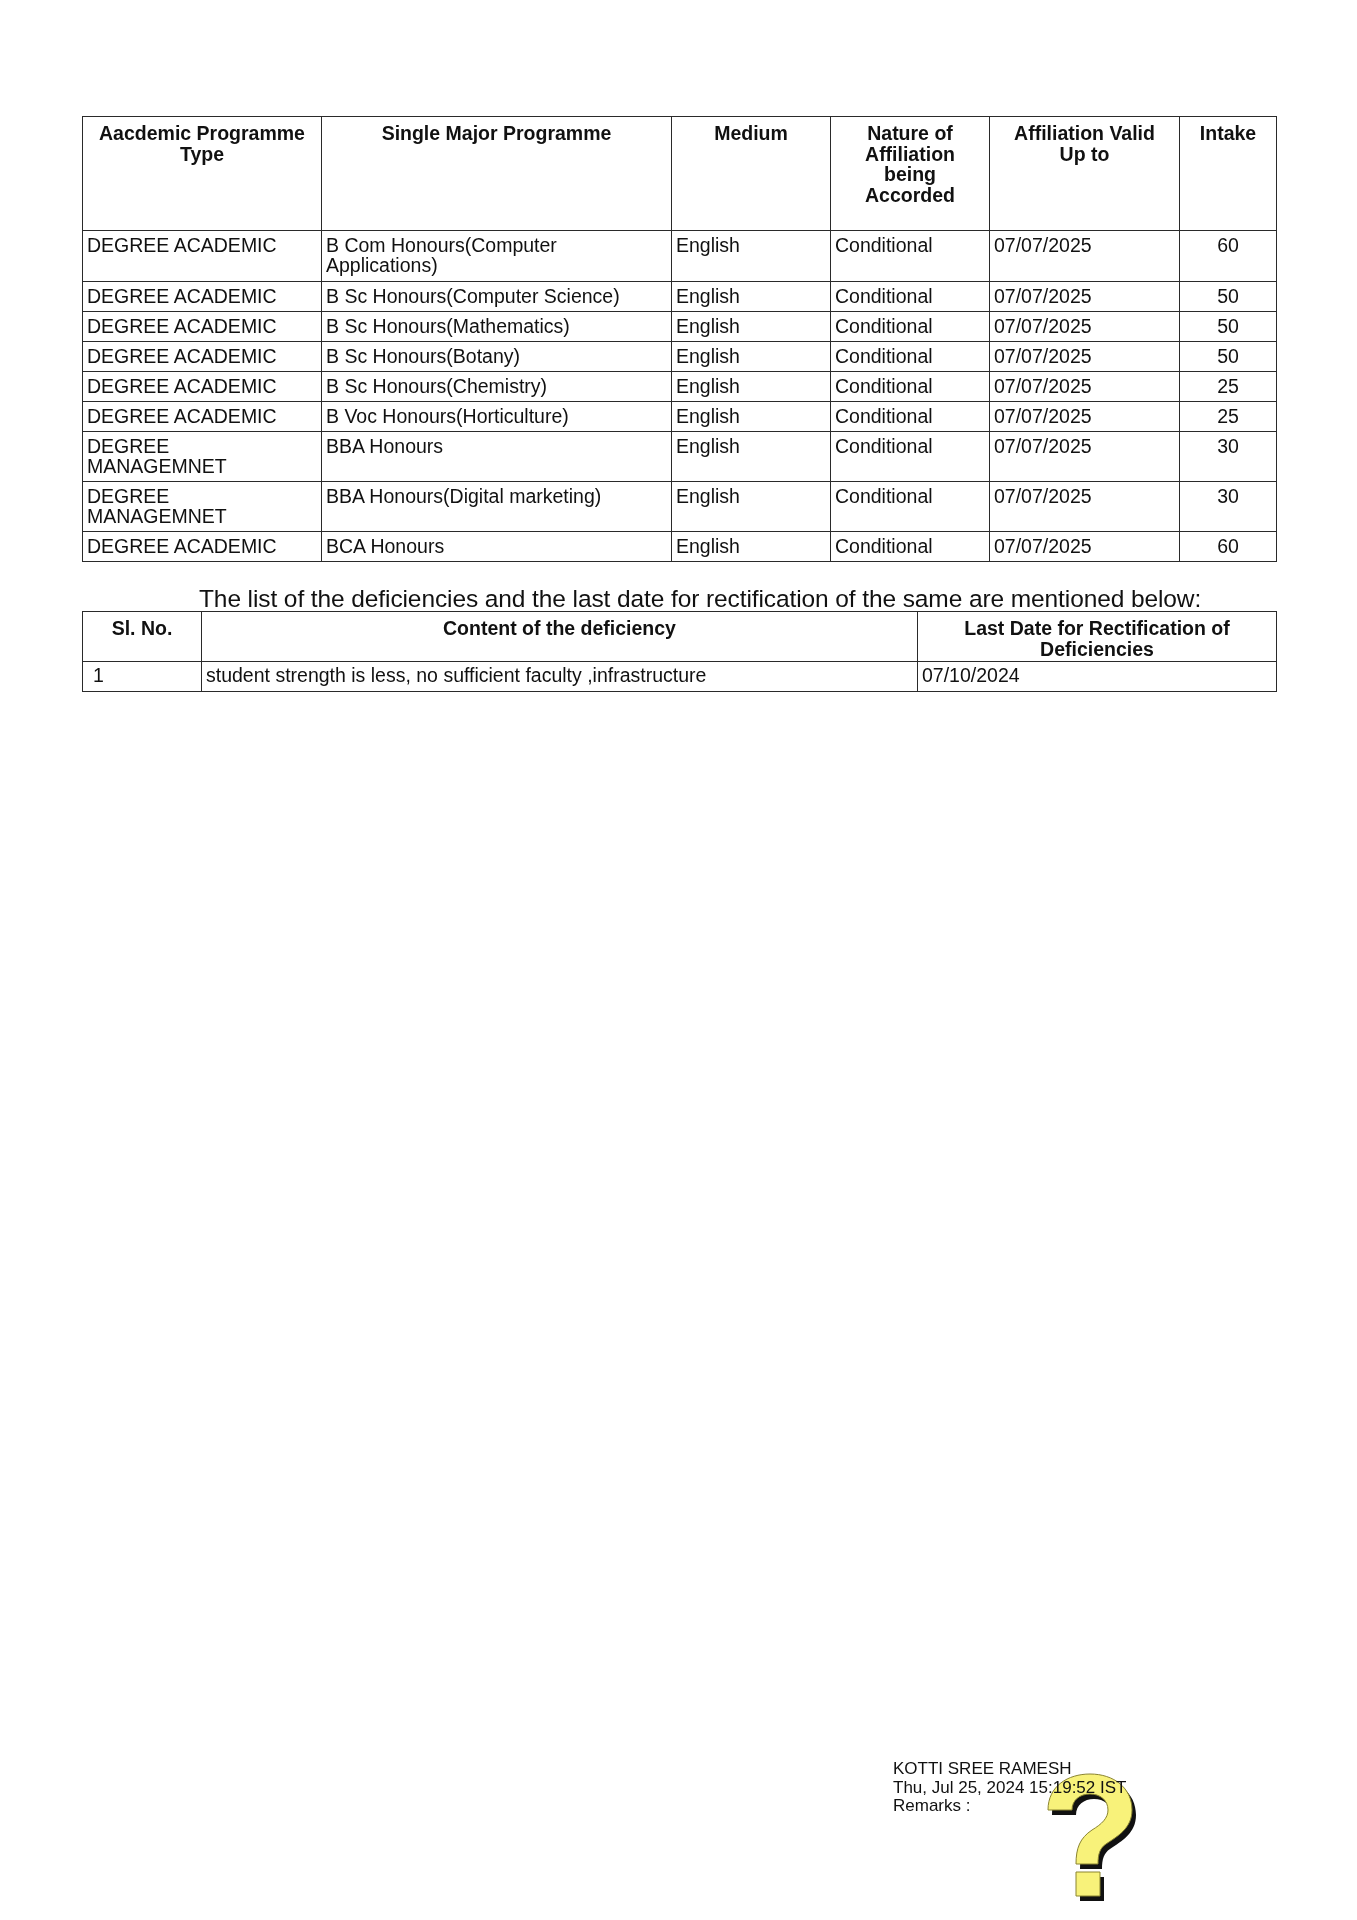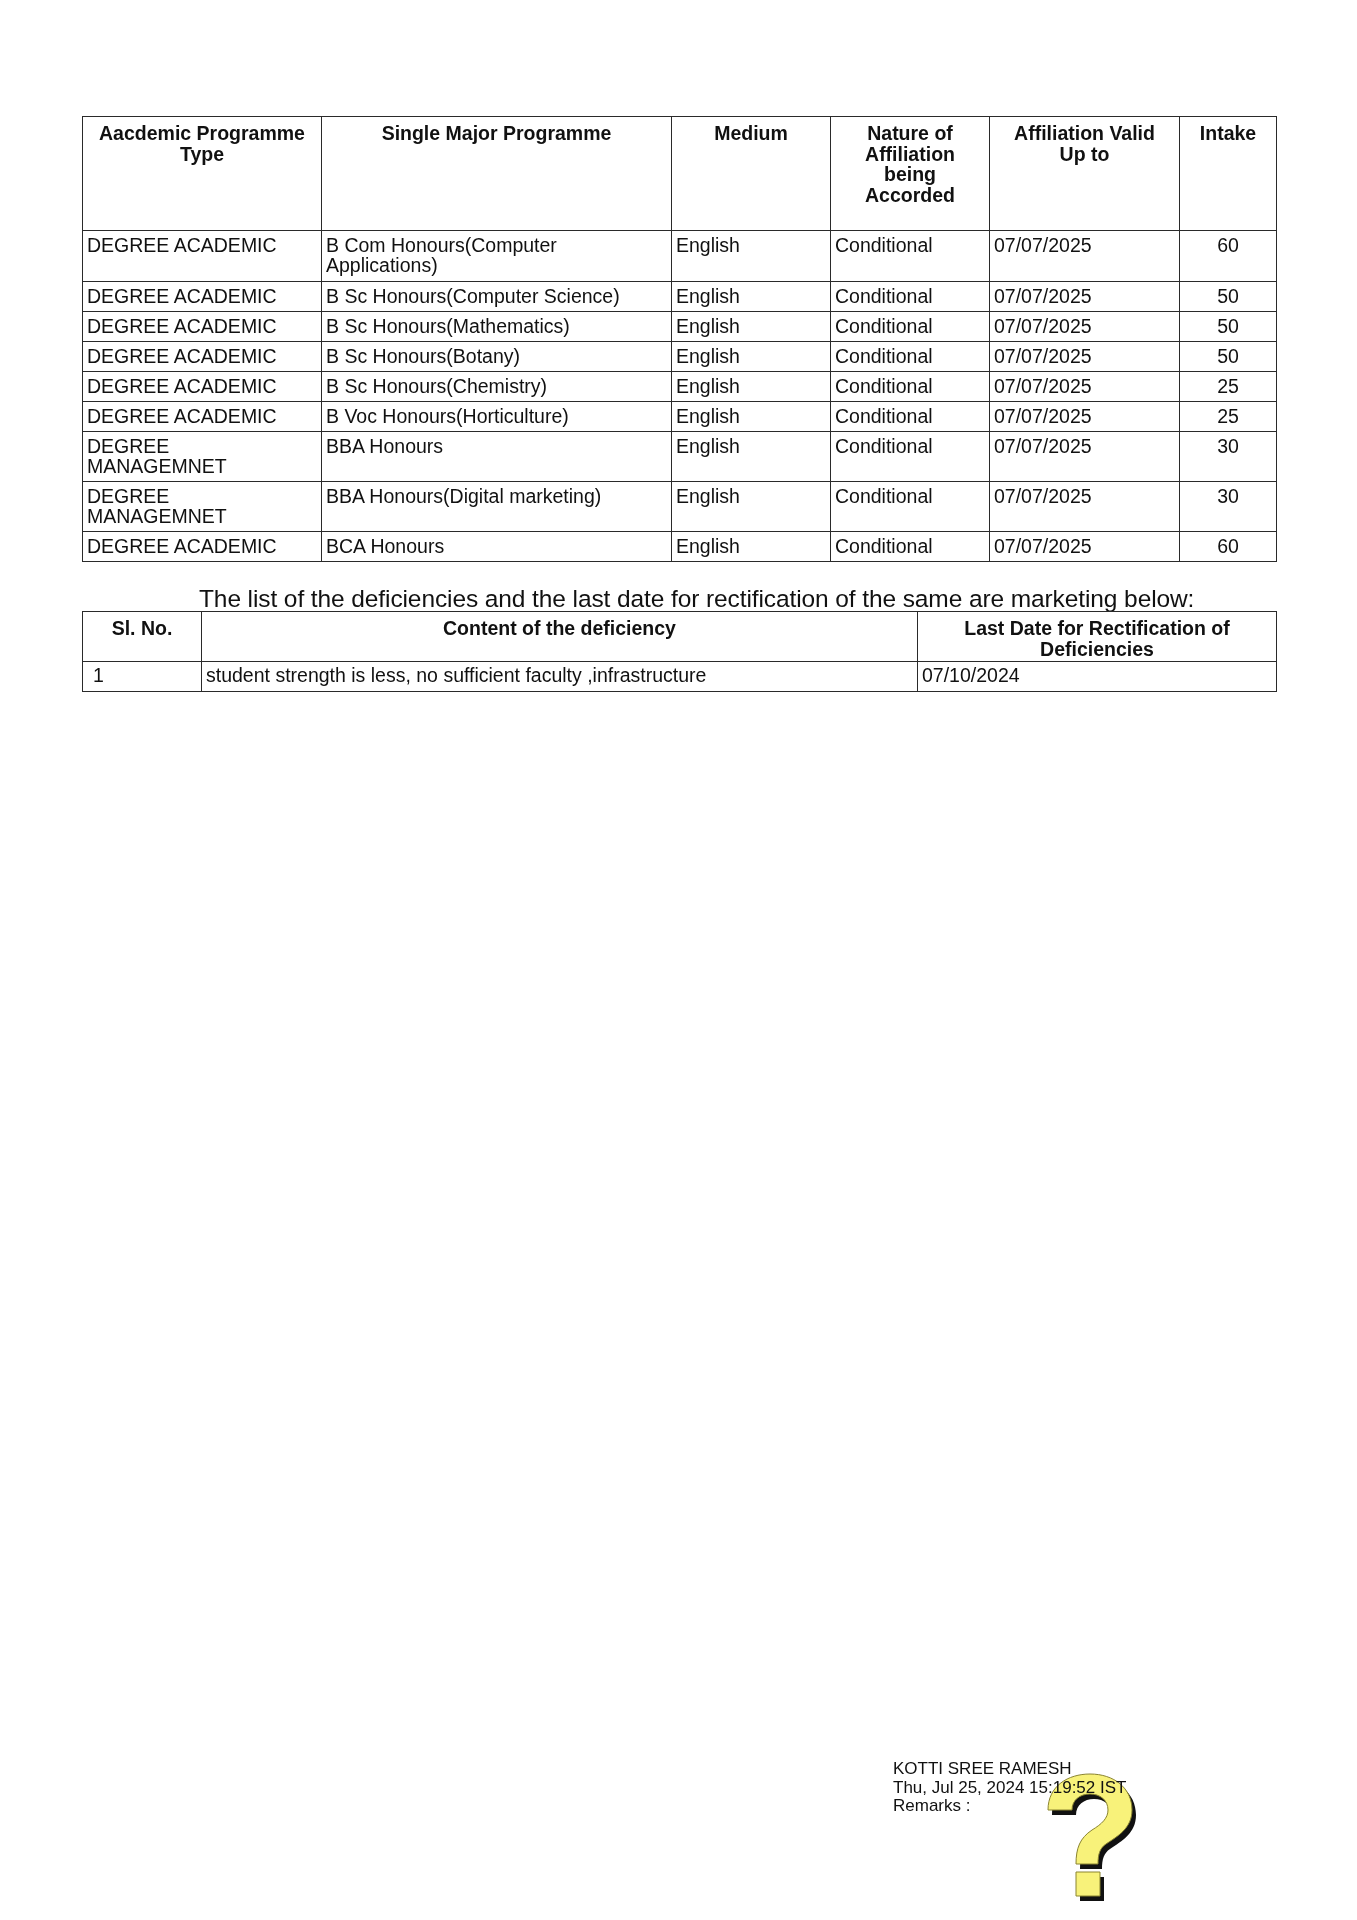--- a/index.html
+++ b/index.html
@@ -191,21 +191,21 @@
       <td>DEGREE ACADEMIC</td>
       <td>BCA Honours</td>
       <td>English</td>
       <td>Conditional</td>
       <td>07/07/2025</td>
       <td class="num">60</td>
     </tr>
   </tbody>
 </table>
 
-<div id="deficiency-title">The list of the deficiencies and the last date for rectification of the same are marketing below:</div>
+<div id="deficiency-title">The list of the deficiencies and the last date for rectification of the same are mentioned below:</div>
 
 <table id="deficiency-table">
   <colgroup>
     <col class="d1">
       <col class="d2">
       <col class="d3">
   </colgroup>
   <thead>
     <tr>
       <th>Sl. No.</th>

